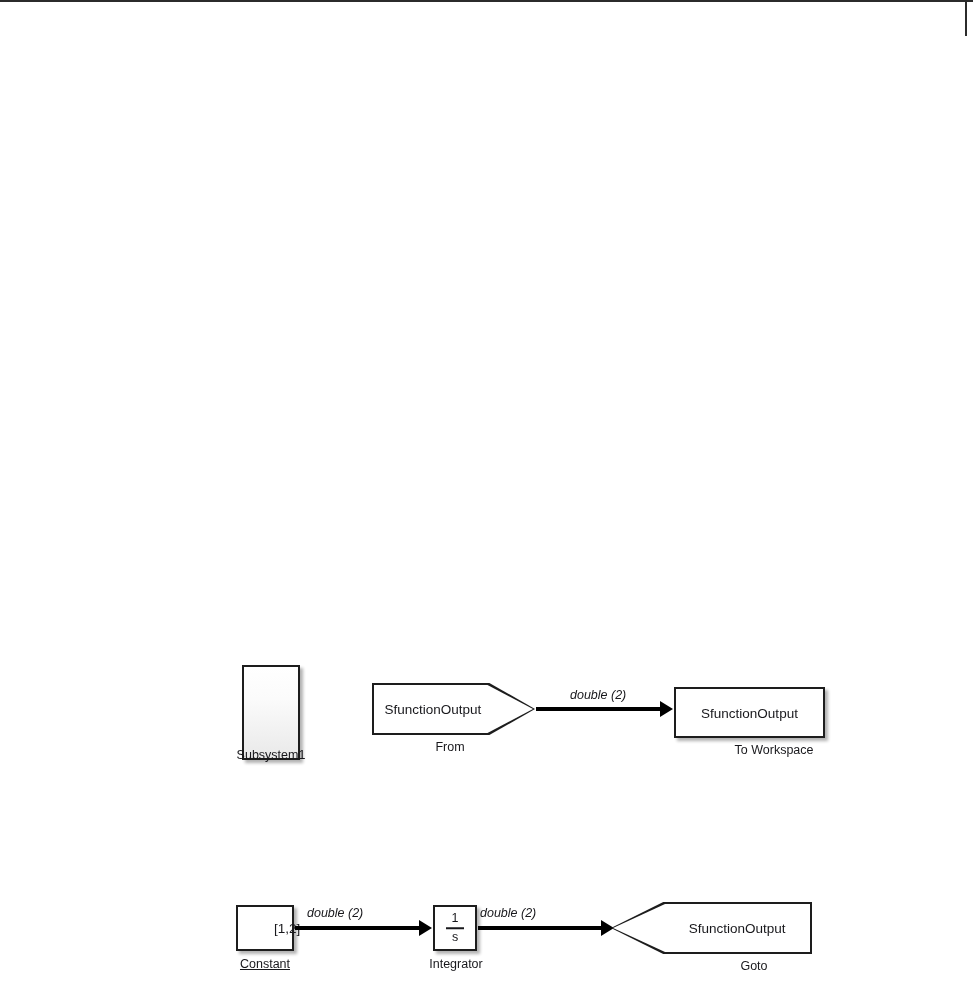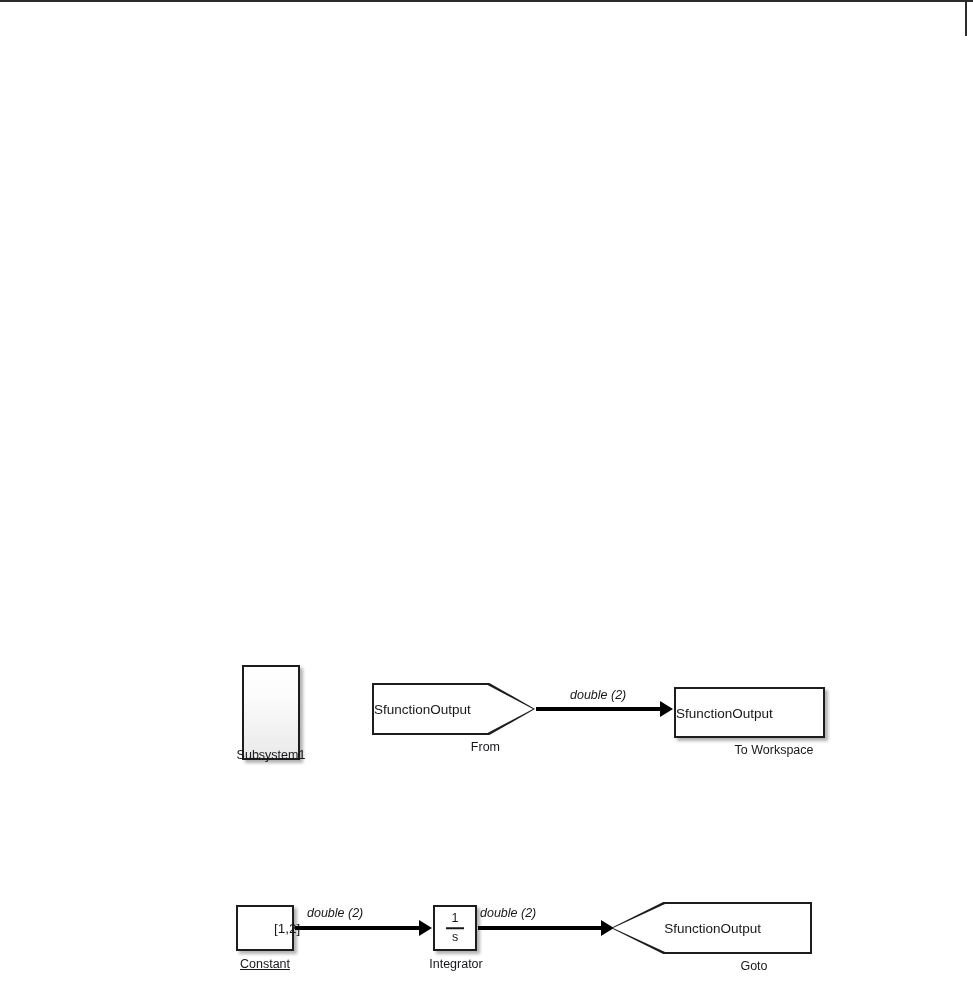--- a/index.html
+++ b/index.html
@@ -45,21 +45,21 @@
     text-align: center;
     font-size: 12.5px;
     color: #18181c;
     white-space: nowrap;
     line-height: 14px;
   }
   .blk-text {
     position: absolute;
     left: 0;
     right: 0;
-    text-align: left;
+    text-align: center;
     font-size: 13.5px;
     color: #18181c;
     white-space: nowrap;
   }
 
   
   .rect-block {
     border: 2px solid #1d1d1d;
     background: #ffffff;
     box-shadow: 3px 3px 3px rgba(0,0,0,0.30);
@@ -164,21 +164,21 @@
   <div class="block rect-block subsystem-fill" style="left:242px; top:665px; width:58px; height:95px;">
     <span class="blk-text" style="top:50%; transform:translateY(-50%);"></span>
   </div>
   <div class="blk-label" style="left:222px; top:748px; width:98px;">Subsystem1</div>
 
   <div class="block penta-right" style="left:372px; top:683px; width:163px; height:52px;">
     <div class="inner">
       <span class="blk-text">SfunctionOutput</span>
     </div>
   </div>
-  <div class="blk-label" style="left:400px; top:740px; width:100px;text-align:right;">From</div>
+  <div class="blk-label" style="left:400px; top:740px; width:100px;">From</div>
 
   <div class="sig-line" style="left:536px; top:707px; width:126px;"></div>
   <div class="sig-arrow" style="left:660px; top:701px;"></div>
   <div class="sig-label" style="left:570px; top:688px;">double (2)</div>
 
   <div class="block rect-block" style="left:674px; top:687px; width:151px; height:51px;">
     <span class="blk-text" style="top:50%; transform:translateY(-50%);">SfunctionOutput</span>
   </div>
   <div class="blk-label" style="left:724px; top:743px; width:100px;">To Workspace</div>
 

